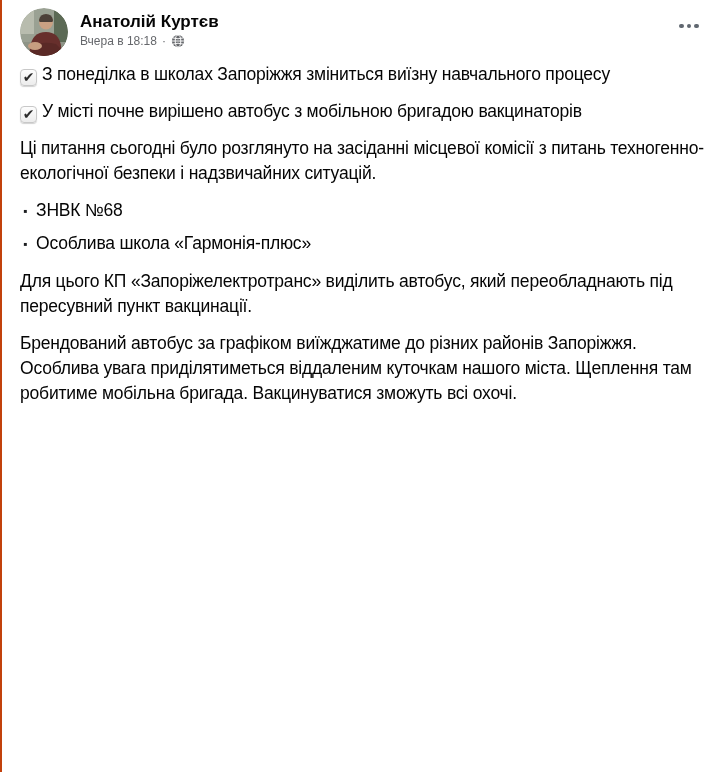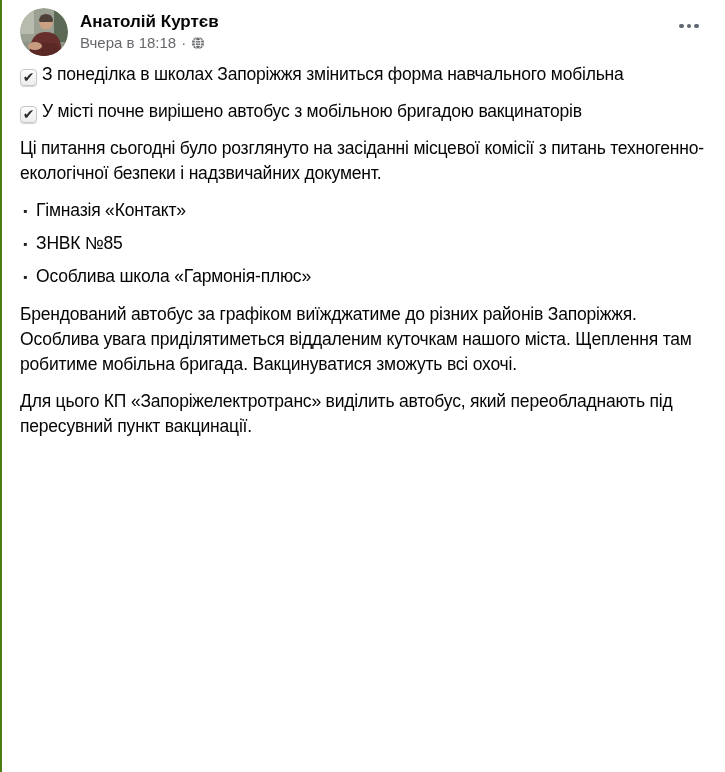--- a/index.html
+++ b/index.html
@@ -6,38 +6,38 @@
   html, body { margin: 0; padding: 0; background: #ffffff; }
   body {
     width: 725px; height: 772px;
     font-family: "Liberation Sans", "DejaVu Sans", sans-serif;
     color: #050505;
     overflow: hidden;
   }
   .post-card {
     width: 725px; height: 772px;
     background: #ffffff;
-    border-left: 2px solid #4d7c0f;
+    border-left: 2px solid #c2410c;
     padding: 8px 18px 0 18px;
     position: relative;
   }
   
   .header { display: flex; align-items: flex-start; margin-bottom: 6px; }
   .avatar {
     width: 48px; height: 48px; border-radius: 50%;
     overflow: hidden; flex: 0 0 48px; cursor: pointer;
   }
   .header-meta { margin-left: 12px; padding-top: 3px; }
   .author-name {
     font-size: 17px; font-weight: 700; color: #050505;
     line-height: 21px; cursor: pointer;
   }
   .time-row {
     display: flex; align-items: center; gap: 5px;
-    font-size: 15px; color: #65676b; margin-top: 2px; cursor: pointer;
+    font-size: 12px; color: #65676b; margin-top: 2px; cursor: pointer;
   }
   .globe { width: 14px; height: 14px; display: inline-block; }
   .menu-btn {
     position: absolute; top: 12px; right: 18px;
     width: 36px; height: 28px;
     display: flex; align-items: center; justify-content: center; gap: 3px;
     cursor: pointer; border-radius: 6px;
   }
   .menu-btn .dot {
     width: 4.5px; height: 4.5px; border-radius: 50%; background: #606770;
@@ -107,32 +107,31 @@
       </div>
     </div>
     <div class="menu-btn">
       <span class="dot"></span>
       <span class="dot"></span>
       <span class="dot"></span>
     </div>
   </div>
 
   <div class="content">
-    <p><span class="checkbox-glyph">✔</span><span>З понеділка в школах  Запоріжжя зміниться форма навчального мобільна</span></p>
+    <p><span class="checkbox-glyph">✔</span><span>З понеділка в школах  Запоріжжя зміниться виїзну навчального процесу</span></p>
 
     <p><span class="checkbox-glyph">✔</span><span>У місті почне вирішено автобус з мобільною бригадою вакцинаторів</span></p>
 
-    <p><span>Ці питання сьогодні було розглянуто на засіданні місцевої комісії з питань техногенно-екологічної безпеки і надзвичайних документ.</span></p>
+    <p><span>Ці питання сьогодні було розглянуто на засіданні місцевої комісії з питань техногенно-екологічної безпеки і надзвичайних ситуацій.</span></p>
 
 
 
-    <p class="bullet-line"><span class="bullet-glyph">▪</span><span>Гімназія «Контакт»</span></p>
-    <p class="bullet-line"><span class="bullet-glyph">▪</span><span>ЗНВК №85</span></p>
+    <p class="bullet-line"><span class="bullet-glyph">▪</span><span>ЗНВК №68</span></p>
     <p><span class="bullet-glyph">▪</span><span>Особлива школа «Гармонія-плюс»</span></p>
 
 
 
+    <p><span>Для цього КП «Запоріжелектротранс» виділить автобус, який переобладнають під пересувний пункт вакцинації.</span></p>
+
     <p><span>Брендований автобус за графіком виїжджатиме до різних районів Запоріжжя. Особлива увага приділятиметься віддаленим куточкам нашого міста. Щеплення там робитиме мобільна бригада. Вакцинуватися зможуть всі охочі.</span></p>
-
-    <p><span>Для цього КП «Запоріжелектротранс» виділить автобус, який переобладнають під пересувний пункт вакцинації.</span></p>
   </div>
 
 </div>
 
 </body></html>

